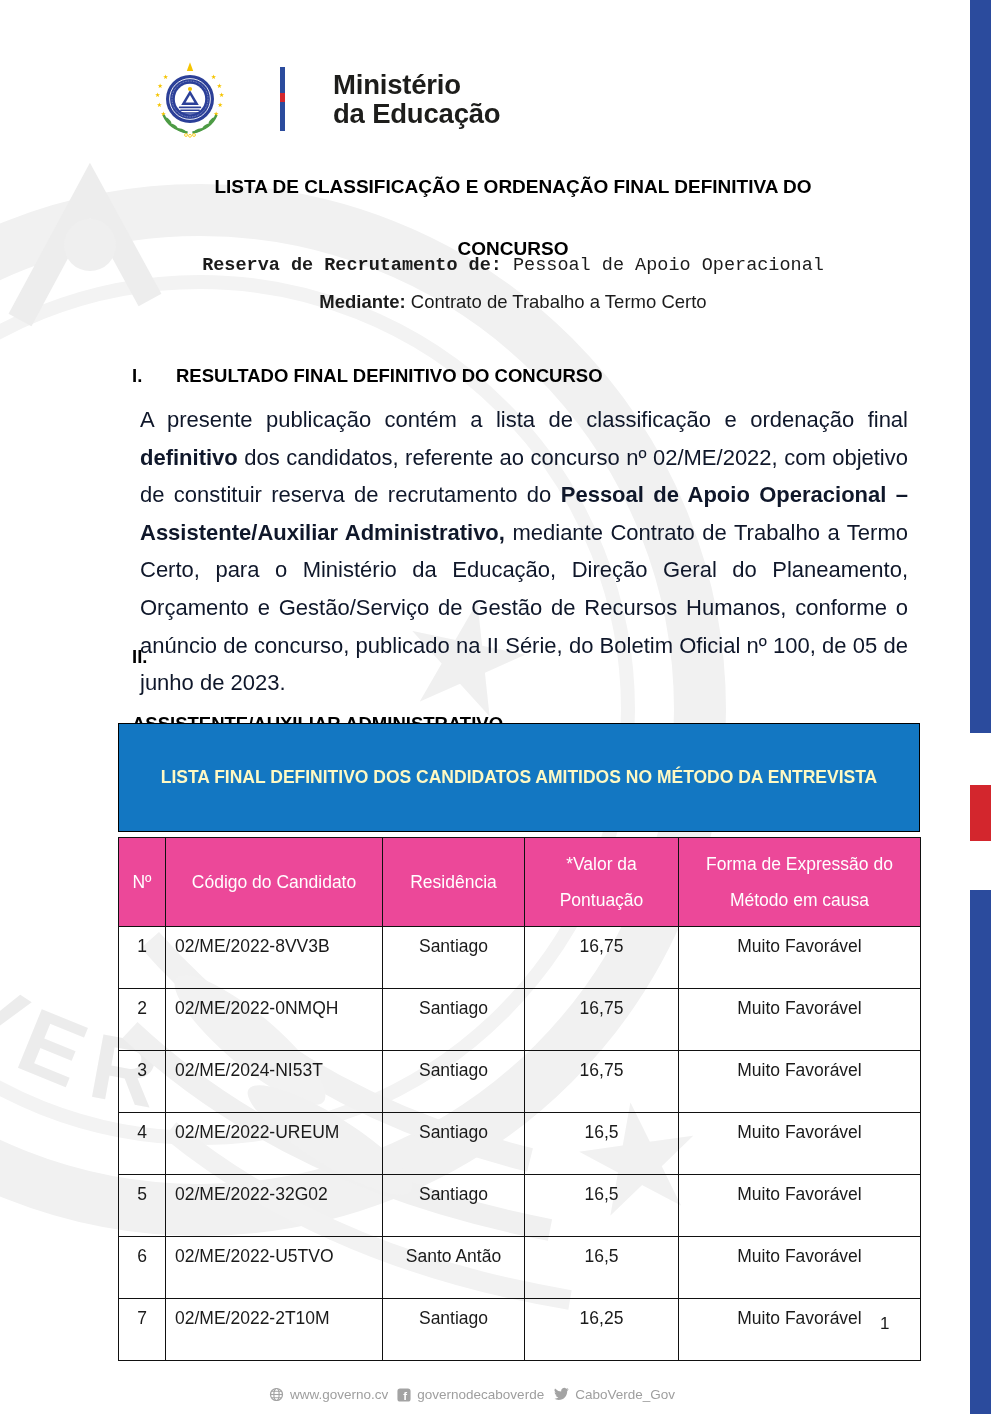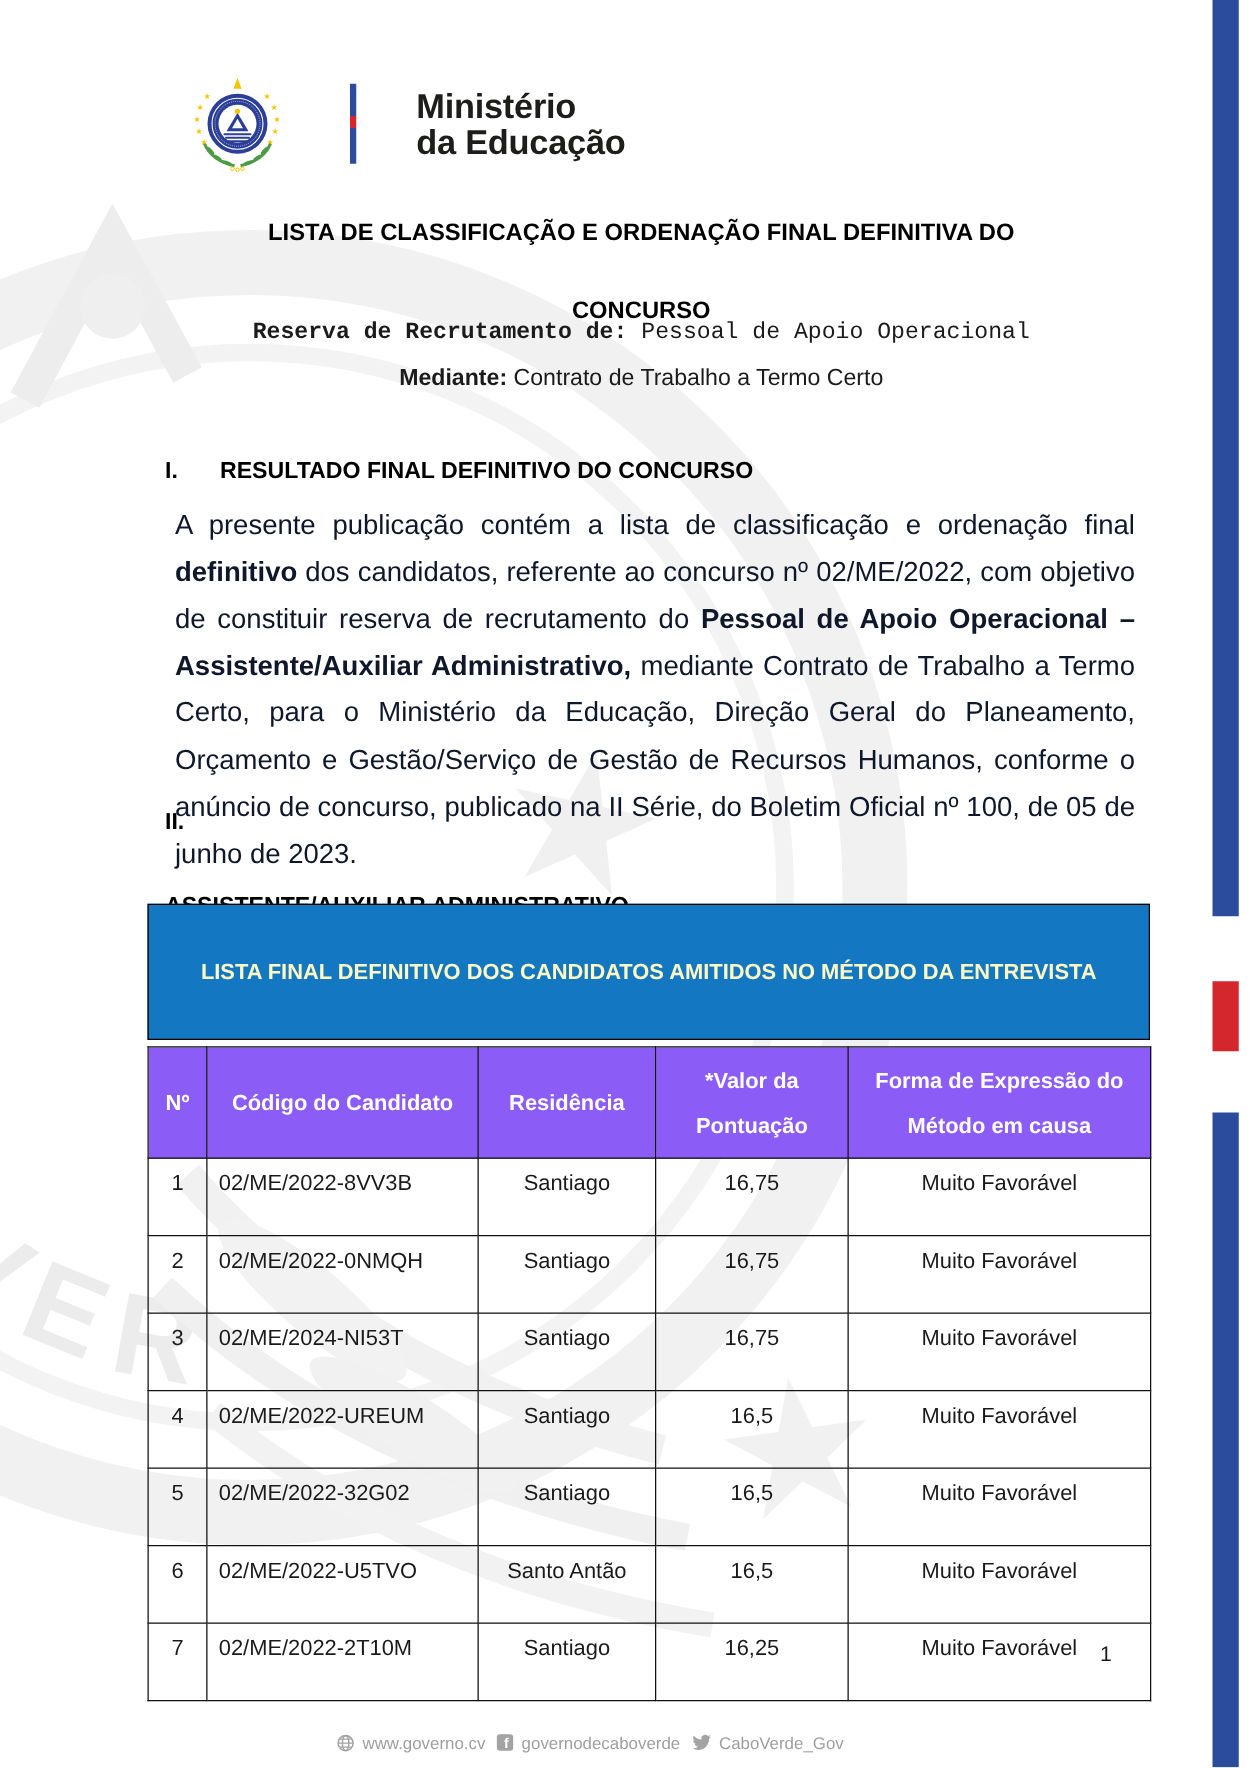--- a/index.html
+++ b/index.html
@@ -33,33 +33,33 @@
         text-align:justify;color:#0f172a;}
   .abs{position:absolute;}
   
   .tablewrap{position:absolute;left:118px;top:723px;width:802px;z-index:3;}
   .banner{height:107px;background:#1377c2;border:1.5px solid #000;display:flex;
           align-items:center;justify-content:center;color:#fef9c3;font-weight:700;font-size:17.5px;
           text-align:center;}
   .gap{height:5px;}
   table.list{width:802px;border-collapse:collapse;table-layout:fixed;}
   table.list th,table.list td{border:1px solid #111;}
-  table.list th{background:#8b5cf6;color:#fff;font-weight:700;font-size:17.5px;
+  table.list th{background:#ec4899;color:#fff;font-weight:400;font-size:17.5px;
                 height:88px;line-height:36px;vertical-align:middle;padding:0 10px;text-align:center;}
   table.list td{height:51px;font-size:17.5px;color:#1a1a1a;vertical-align:top;padding-top:9px;
                 background:transparent;}
   td.c0,td.c2,td.c3,td.c4{text-align:center;}
   td.c1{text-align:left;padding-left:9px;}
   
   .pagenum{position:absolute;top:1314px;left:880px;font-size:17px;color:#1a1a1a;z-index:3;}
   .footer{position:absolute;top:1386px;left:0;width:1000px;display:flex;justify-content:center;
           z-index:3;}
   .footer-inner{display:flex;align-items:center;gap:9px;transform:translateX(-28px);
                 color:#9e9e9e;font-size:13.5px;}
-  .footer-inner .fitem{display:flex;align-items:center;gap:6px;}
+  .footer-inner .fitem{display:flex;align-items:flex-end;gap:6px;}
   .footer-inner svg{display:block;}
 </style>
 </head>
 <body>
 
 <div class="page">
 
   <svg class="watermark" width="960" height="1180" viewBox="0 0 960 1180">
     <circle cx="430" cy="560" r="500" fill="none" stroke="#f1f1f1" stroke-width="52"></circle>
     <circle cx="430" cy="560" r="428" fill="none" stroke="#f3f3f3" stroke-width="14"></circle>

